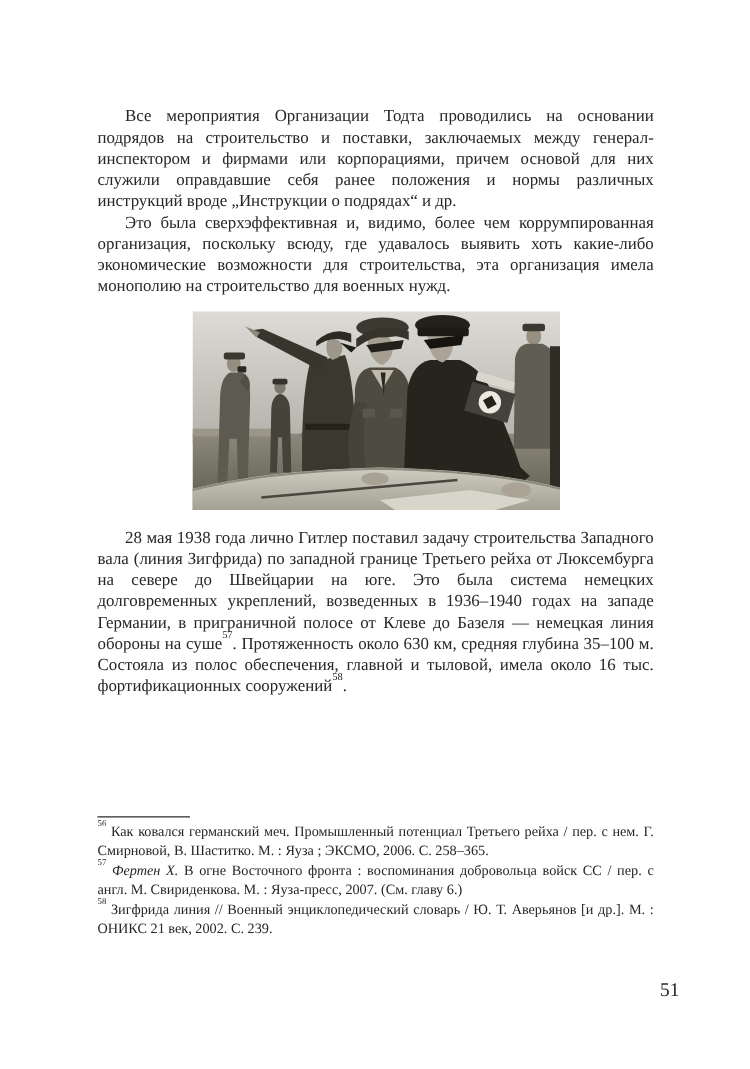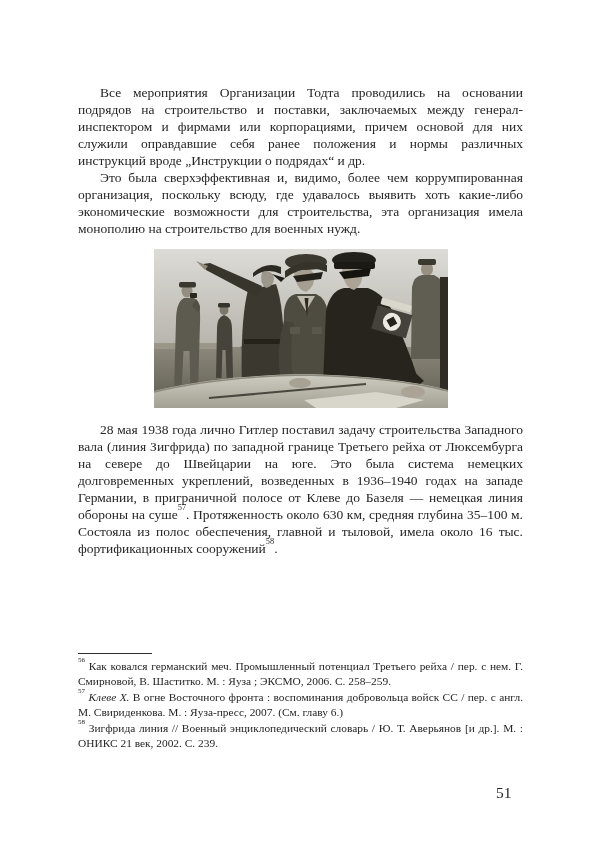--- a/index.html
+++ b/index.html
@@ -55,21 +55,21 @@
   }
   .footnote {
     margin: 0;
     font-size: 11.4px;
     line-height: 15.4px;
     text-align: justify;
     color: #262626;
   }
   .page-number {
     position: absolute;
-    left: 496px;
+    left: 528px;
     top: 783px;
     font-size: 15.5px;
     line-height: 20px;
     color: #262626;
   }
 </style>
 </head>
 <body>
 
 <div class="page">
@@ -169,20 +169,20 @@
           <ellipse cx="259" cy="143" rx="12" ry="6" fill="#aba496"></ellipse>
         </g>
       </svg>
     </figure>
 
     <p class="body-par"><span>28 мая 1938 года лично Гитлер поставил задачу строительства Западного вала (линия Зигфрида) по западной границе Третьего рейха от Люксембурга на севере до Швейцарии на юге. Это была система немецких долговременных укреплений, возведенных в 1936–1940 годах на западе Германии, в приграничной полосе от Клеве до Базеля — немецкая линия обороны на суше</span><sup class="ref">57</sup><span>. Протяженность около 630 км, средняя глубина 35–100 м. Состояла из полос обеспечения, главной и тыловой, имела около 16 тыс. фортификационных сооружений</span><sup class="ref">58</sup><span>.</span></p>
   </div>
 
   <div class="footnotes">
     <div class="fn-rule"></div>
-    <p class="footnote"><sup class="ref">56</sup><span> Как ковался германский меч. Промышленный потенциал Третьего рейха / пер. с нем. Г. Смирновой, В. Шаститко. М. : Яуза ; ЭКСМО, 2006. С. 258–259.</span></p>
-    <p class="footnote"><sup class="ref">57</sup><span> </span><span class="it">Клеве Х.</span><span> В огне Восточного фронта : воспоминания добровольца войск СС / пер. с англ. М. Свириденкова. М. : Яуза-пресс, 2007. (См. главу 6.)</span></p>
+    <p class="footnote"><sup class="ref">56</sup><span> Как ковался германский меч. Промышленный потенциал Третьего рейха / пер. с нем. Г. Смирновой, В. Шаститко. М. : Яуза ; ЭКСМО, 2006. С. 258–365.</span></p>
+    <p class="footnote"><sup class="ref">57</sup><span> </span><span class="it">Фертен Х.</span><span> В огне Восточного фронта : воспоминания добровольца войск СС / пер. с англ. М. Свириденкова. М. : Яуза-пресс, 2007. (См. главу 6.)</span></p>
     <p class="footnote"><sup class="ref">58</sup><span> Зигфрида линия // Военный энциклопедический словарь / Ю. Т. Аверьянов [и др.]. М. : ОНИКС 21 век, 2002. С. 239.</span></p>
   </div>
 
   <div class="page-number">51</div>
 
 </div>
 
 </body></html>

